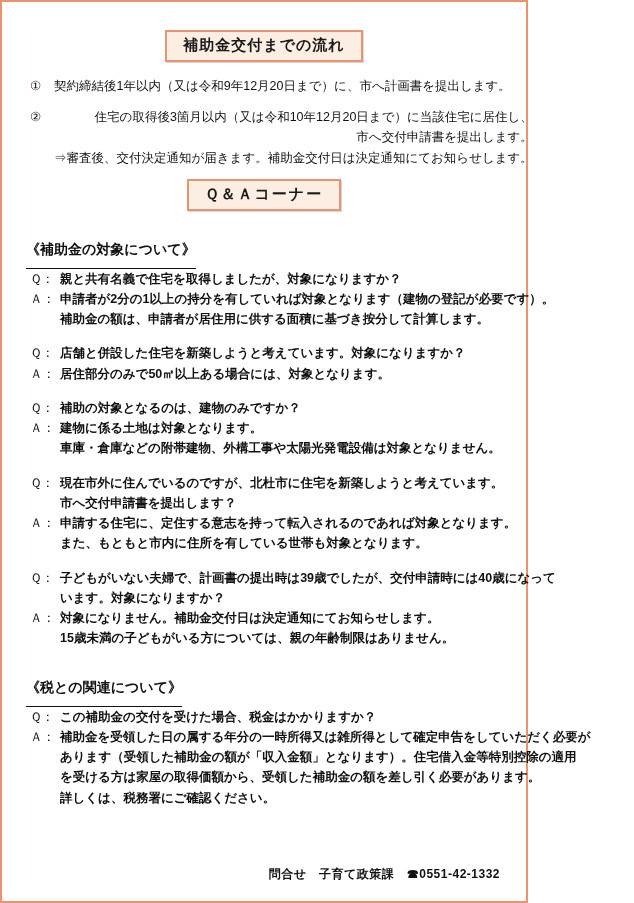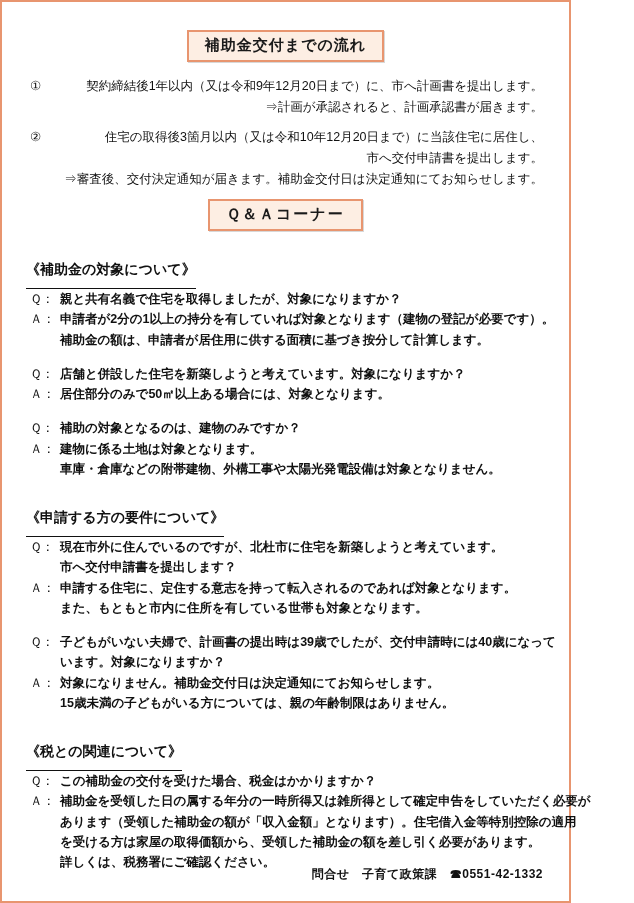--- a/index.html
+++ b/index.html
@@ -8,21 +8,21 @@
   }
   body {
     width: 634px;
     height: 903px;
     background: #ffffff;
     font-family: "Liberation Sans", sans-serif;
   }
   .page {
     position: relative;
     box-sizing: border-box;
-    width: 571px;
+    width: 528px;
     height: 903px;
     border: 2px solid #e8956f;
     background: #ffffff;
     padding: 18px 22px 10px 22px;
   }
   .banner-row {
     display: flex;
     justify-content: center;
     margin-top: 10px;
     margin-bottom: 14px;
@@ -116,21 +116,20 @@
   <div class="banner-row">
     <div class="banner">補助金交付までの流れ</div>
   </div>
 
   <div class="flow-list">
 
     <div class="flow-item">
       <div class="flow-num">①</div>
       <div class="flow-body">
         <div>契約締結後1年以内（又は令和9年12月20日まで）に、市へ計画書を提出します。</div>
-        <div>⇒計画が承認されると、計画承認書が届きます。</div>
       </div>
     </div>
 
     <div class="flow-item">
       <div class="flow-num">②</div>
       <div class="flow-body">
         <div>住宅の取得後3箇月以内（又は令和10年12月20日まで）に当該住宅に居住し、</div>
         <div>市へ交付申請書を提出します。</div>
         <div>⇒審査後、交付決定通知が届きます。補助金交付日は決定通知にてお知らせします。</div>
       </div>
@@ -189,23 +188,20 @@
         <div class="qa-label">Ａ：</div>
         <div class="qa-text">
           <div>建物に係る土地は対象となります。</div>
           <div>車庫・倉庫などの附帯建物、外構工事や太陽光発電設備は対象となりません。</div>
         </div>
       </div>
     </div>
   </div>
 
   <div>
-    <div class="section-head">
-      <span class="underline">《申請する方の要件について》</span>
-    </div>
 
     <div class="qa-block">
       <div class="qa-line">
         <div class="qa-label">Ｑ：</div>
         <div class="qa-text">
           <div>現在市外に住んでいるのですが、北杜市に住宅を新築しようと考えています。</div>
           <div>市へ交付申請書を提出します？</div>
         </div>
       </div>
       <div class="qa-line">

